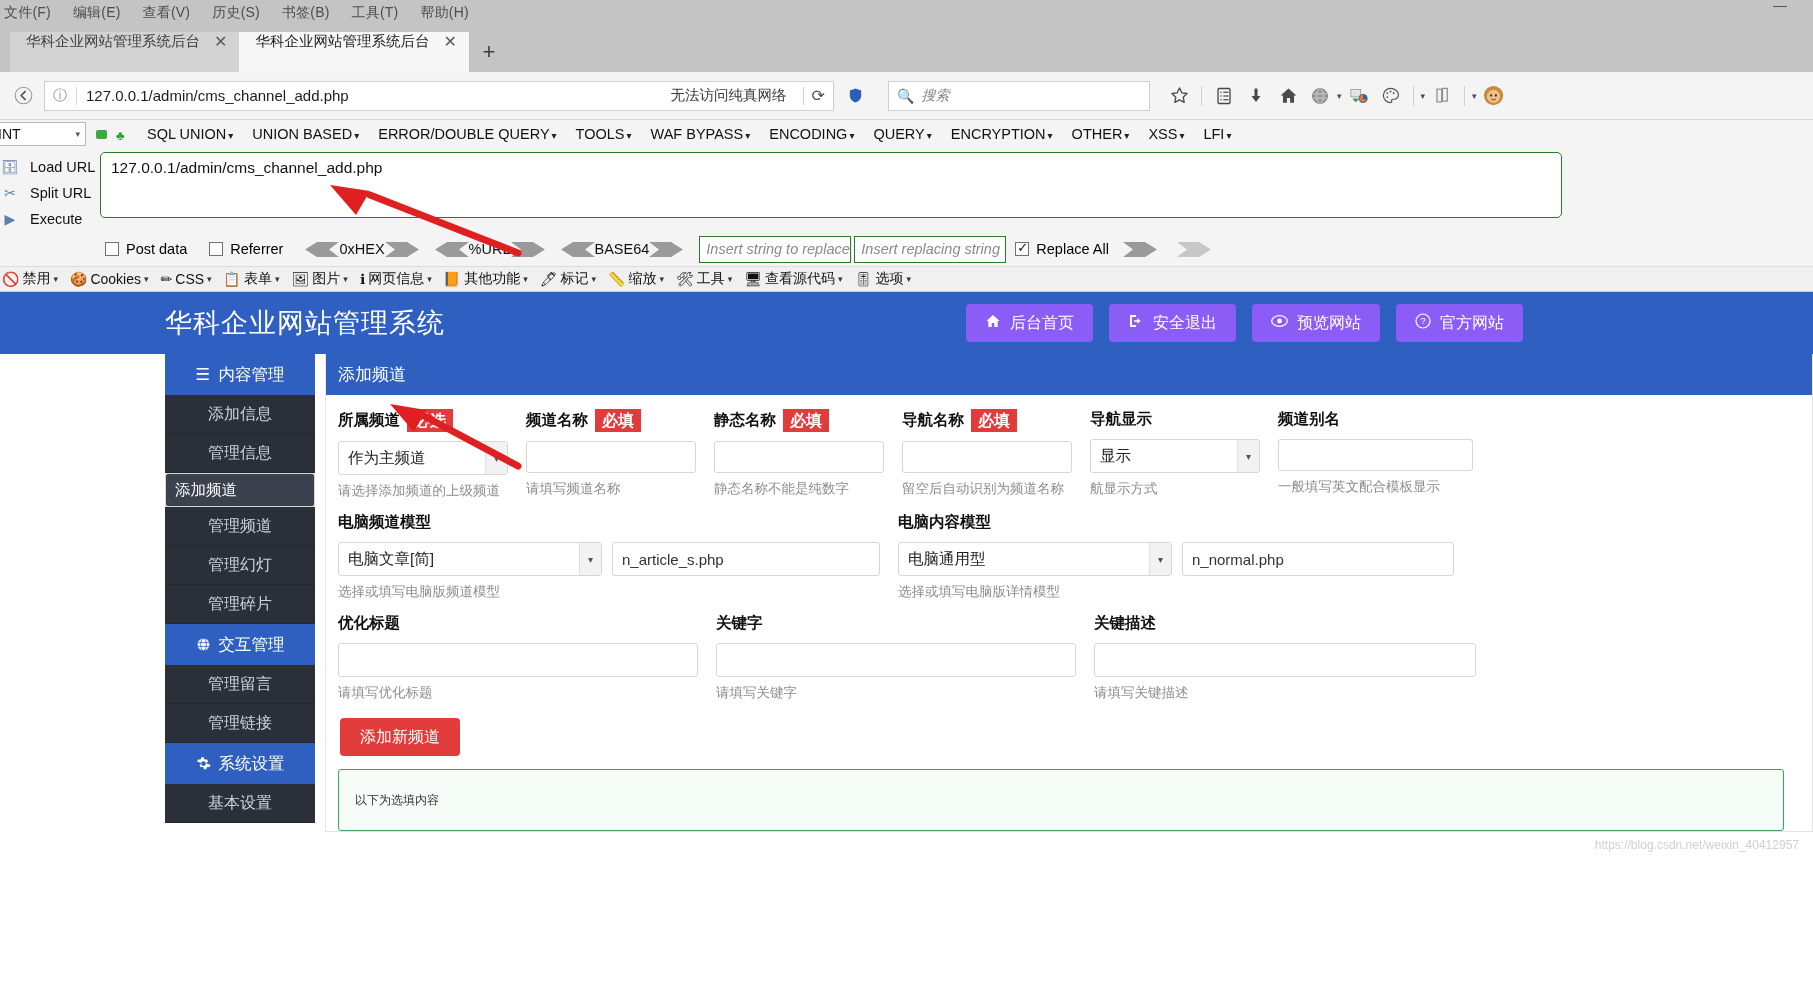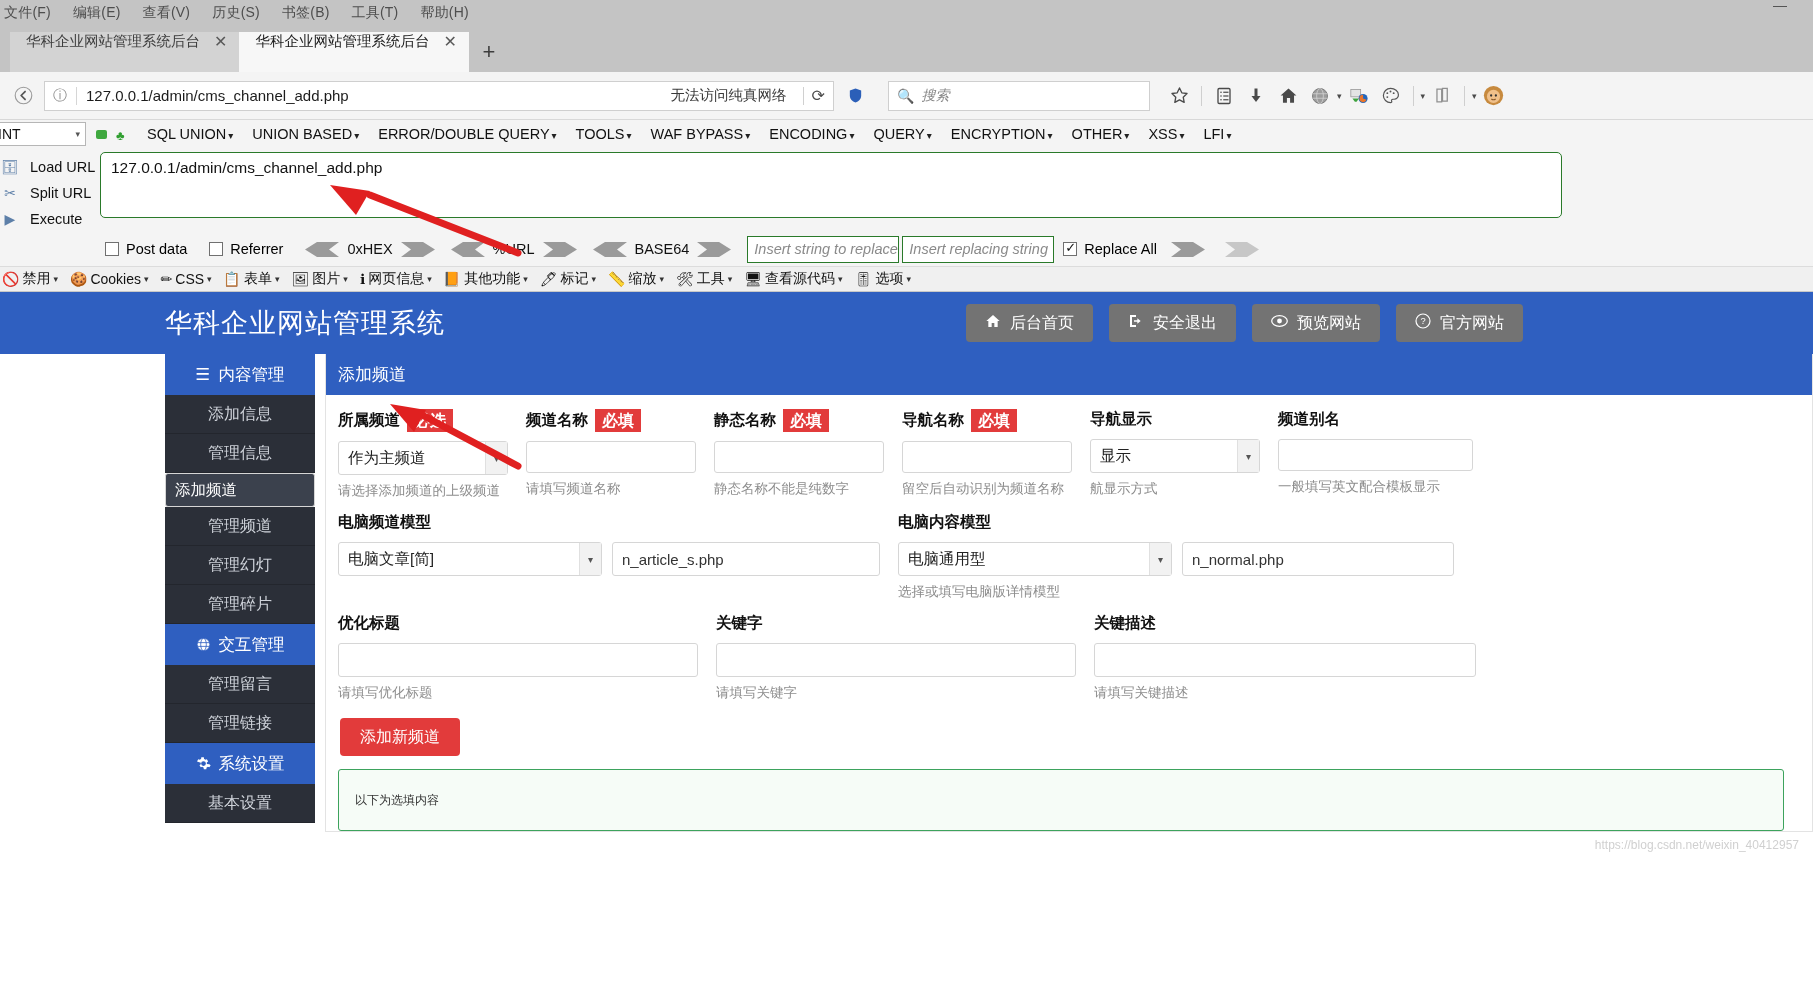--- a/index.html
+++ b/index.html
@@ -80,21 +80,21 @@
     flex:0 0 auto; width:1462px; height:66px; border:1px solid #2a7a2a; background:#fff;
     border-radius:5px; padding:6px 10px; font-size:15.5px; color:#111;
   }
   .hb-opts{
     display:flex; align-items:center; height:34px; padding-left:105px; gap:0; font-size:14.5px;
   }
   .cbx{ width:14px; height:14px; border:1px solid #707070; background:#fff; display:inline-block;
      margin-right:7px; position:relative;}
   .cbx.on:after{ content:"✓"; position:absolute; left:1px; top:-3px; font-size:13px; color:#111;}
   .opt{ display:flex; align-items:center; margin-right:22px;}
-  .enc{ display:flex; align-items:center; margin-right:16px; gap:8px;justify-content:center;}
+  .enc{ display:flex; align-items:center; margin-right:16px; justify-content:center;}
   .arrL, .arrR{ width:34px; height:15px; display:block;}
   .enc .lbl{ font-size:14.5px; color:#111;}
   .repl{
     width:152px; height:27px; border:1px solid #2a7a2a; background:#fff; padding:0 6px;
     font-size:14.5px; color:#8a8a8a; font-style:italic; display:flex; align-items:center;
     overflow:hidden; white-space:nowrap; margin-right:3px;
   }
   .replall{ display:flex; align-items:center; margin:0 14px 0 6px;}
 
   
@@ -109,21 +109,21 @@
   
   .page{ position:relative; background:#fff; height:562px; overflow:hidden;}
   .site-header{
     height:62px; background:#2f5fc0; display:flex; align-items:center; position:relative;
   }
   .site-title{
     color:#fff; font-size:27px; margin-left:165px; letter-spacing:1px; font-weight:400;
   }
   .hdr-btns{ position:absolute; right:290px; display:flex; gap:16px;}
   .hdr-btn{
-    background:#737373; color:#fff; height:38px; padding:0 19px; display:flex; align-items:center;
+    background:#8b5cf6; color:#fff; height:38px; padding:0 19px; display:flex; align-items:center;
     gap:9px; font-size:16px; border-radius:4px;
   }
 
   .content{ display:flex; padding-left:165px;}
   .sidebar{ width:150px; flex:0 0 150px;}
   .sb-head{
     background:#2f5fc0; color:#fff; height:41px; display:flex; align-items:center;
     justify-content:center; gap:8px; font-size:16.5px;
   }
   .sb-item{
@@ -623,20 +623,21 @@
             <div class="flabel">电脑频道模型</div>
             <div style="display:flex;gap:10px">
               <div class="sel" style="width:268px">
                 <span>电脑文章[简]</span>
                 <span class="dd">▾</span>
               </div>
               <div class="inp" style="width:272px;height:34px">
                 <span>n_article_s.php</span>
               </div>
             </div>
+            <div class="hint">选择或填写电脑版频道模型</div>
           </div>
 
           <div class="fcell" style="width:566px;padding-right:0">
             <div class="flabel">电脑内容模型</div>
             <div style="display:flex;gap:10px">
               <div class="sel" style="width:274px">
                 <span>电脑通用型</span>
                 <span class="dd">▾</span>
               </div>
               <div class="inp" style="width:272px;height:34px">

